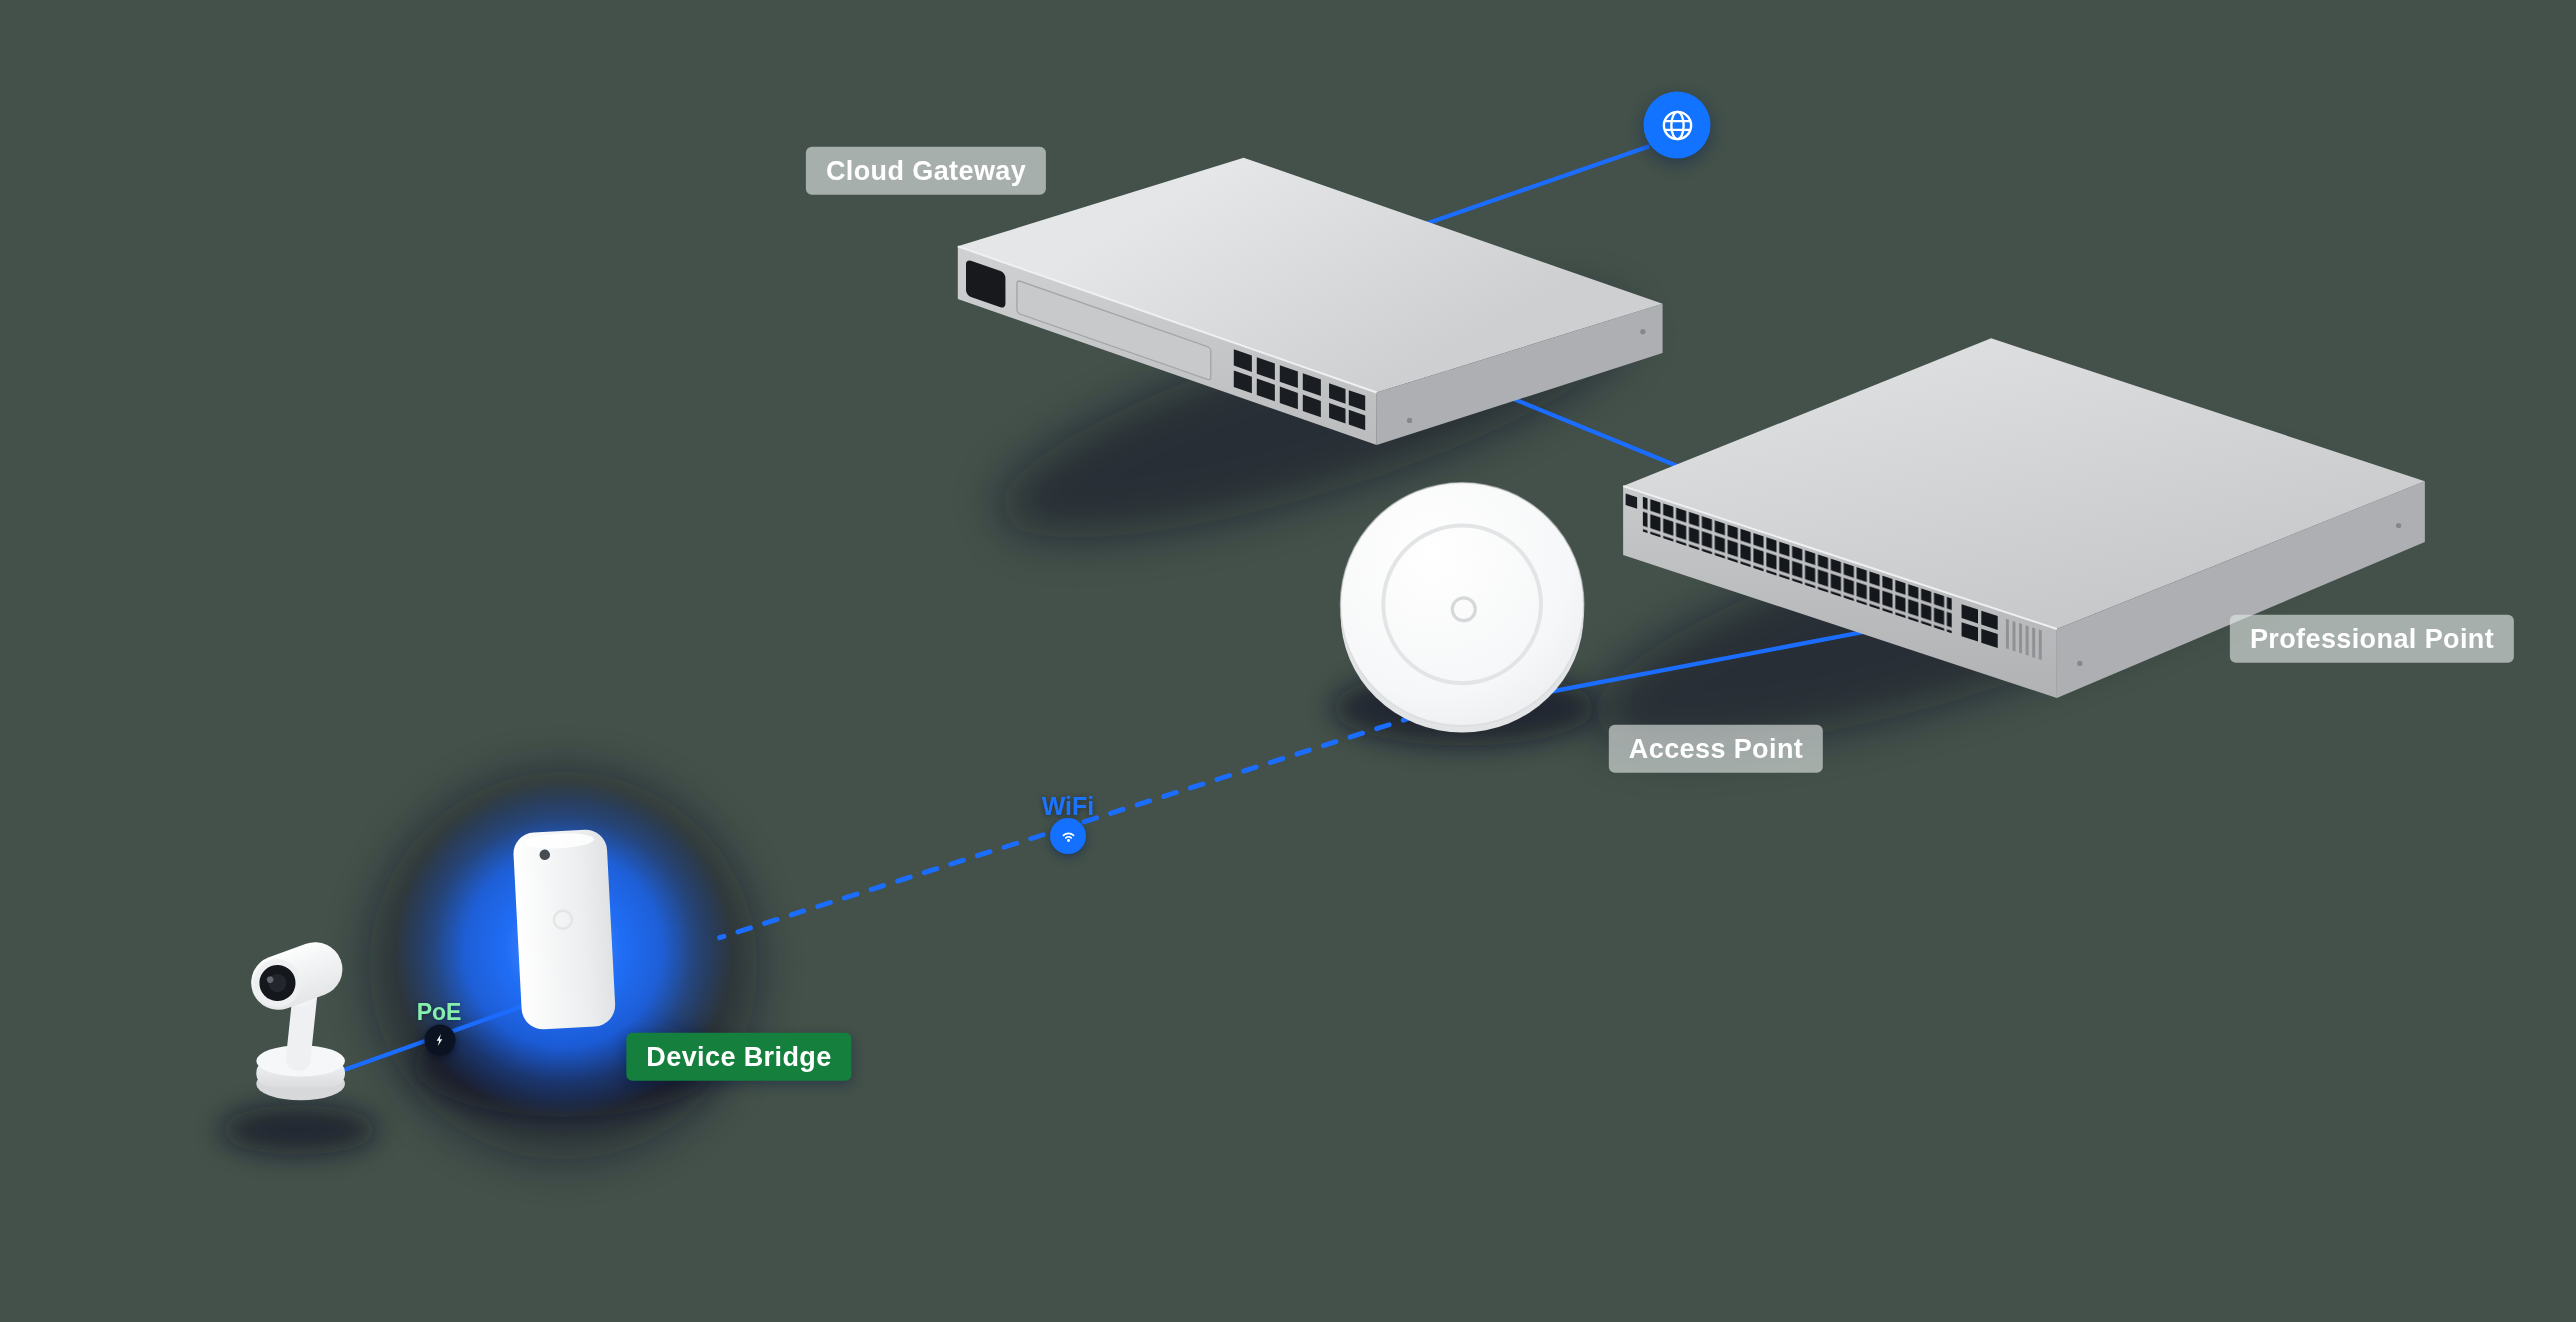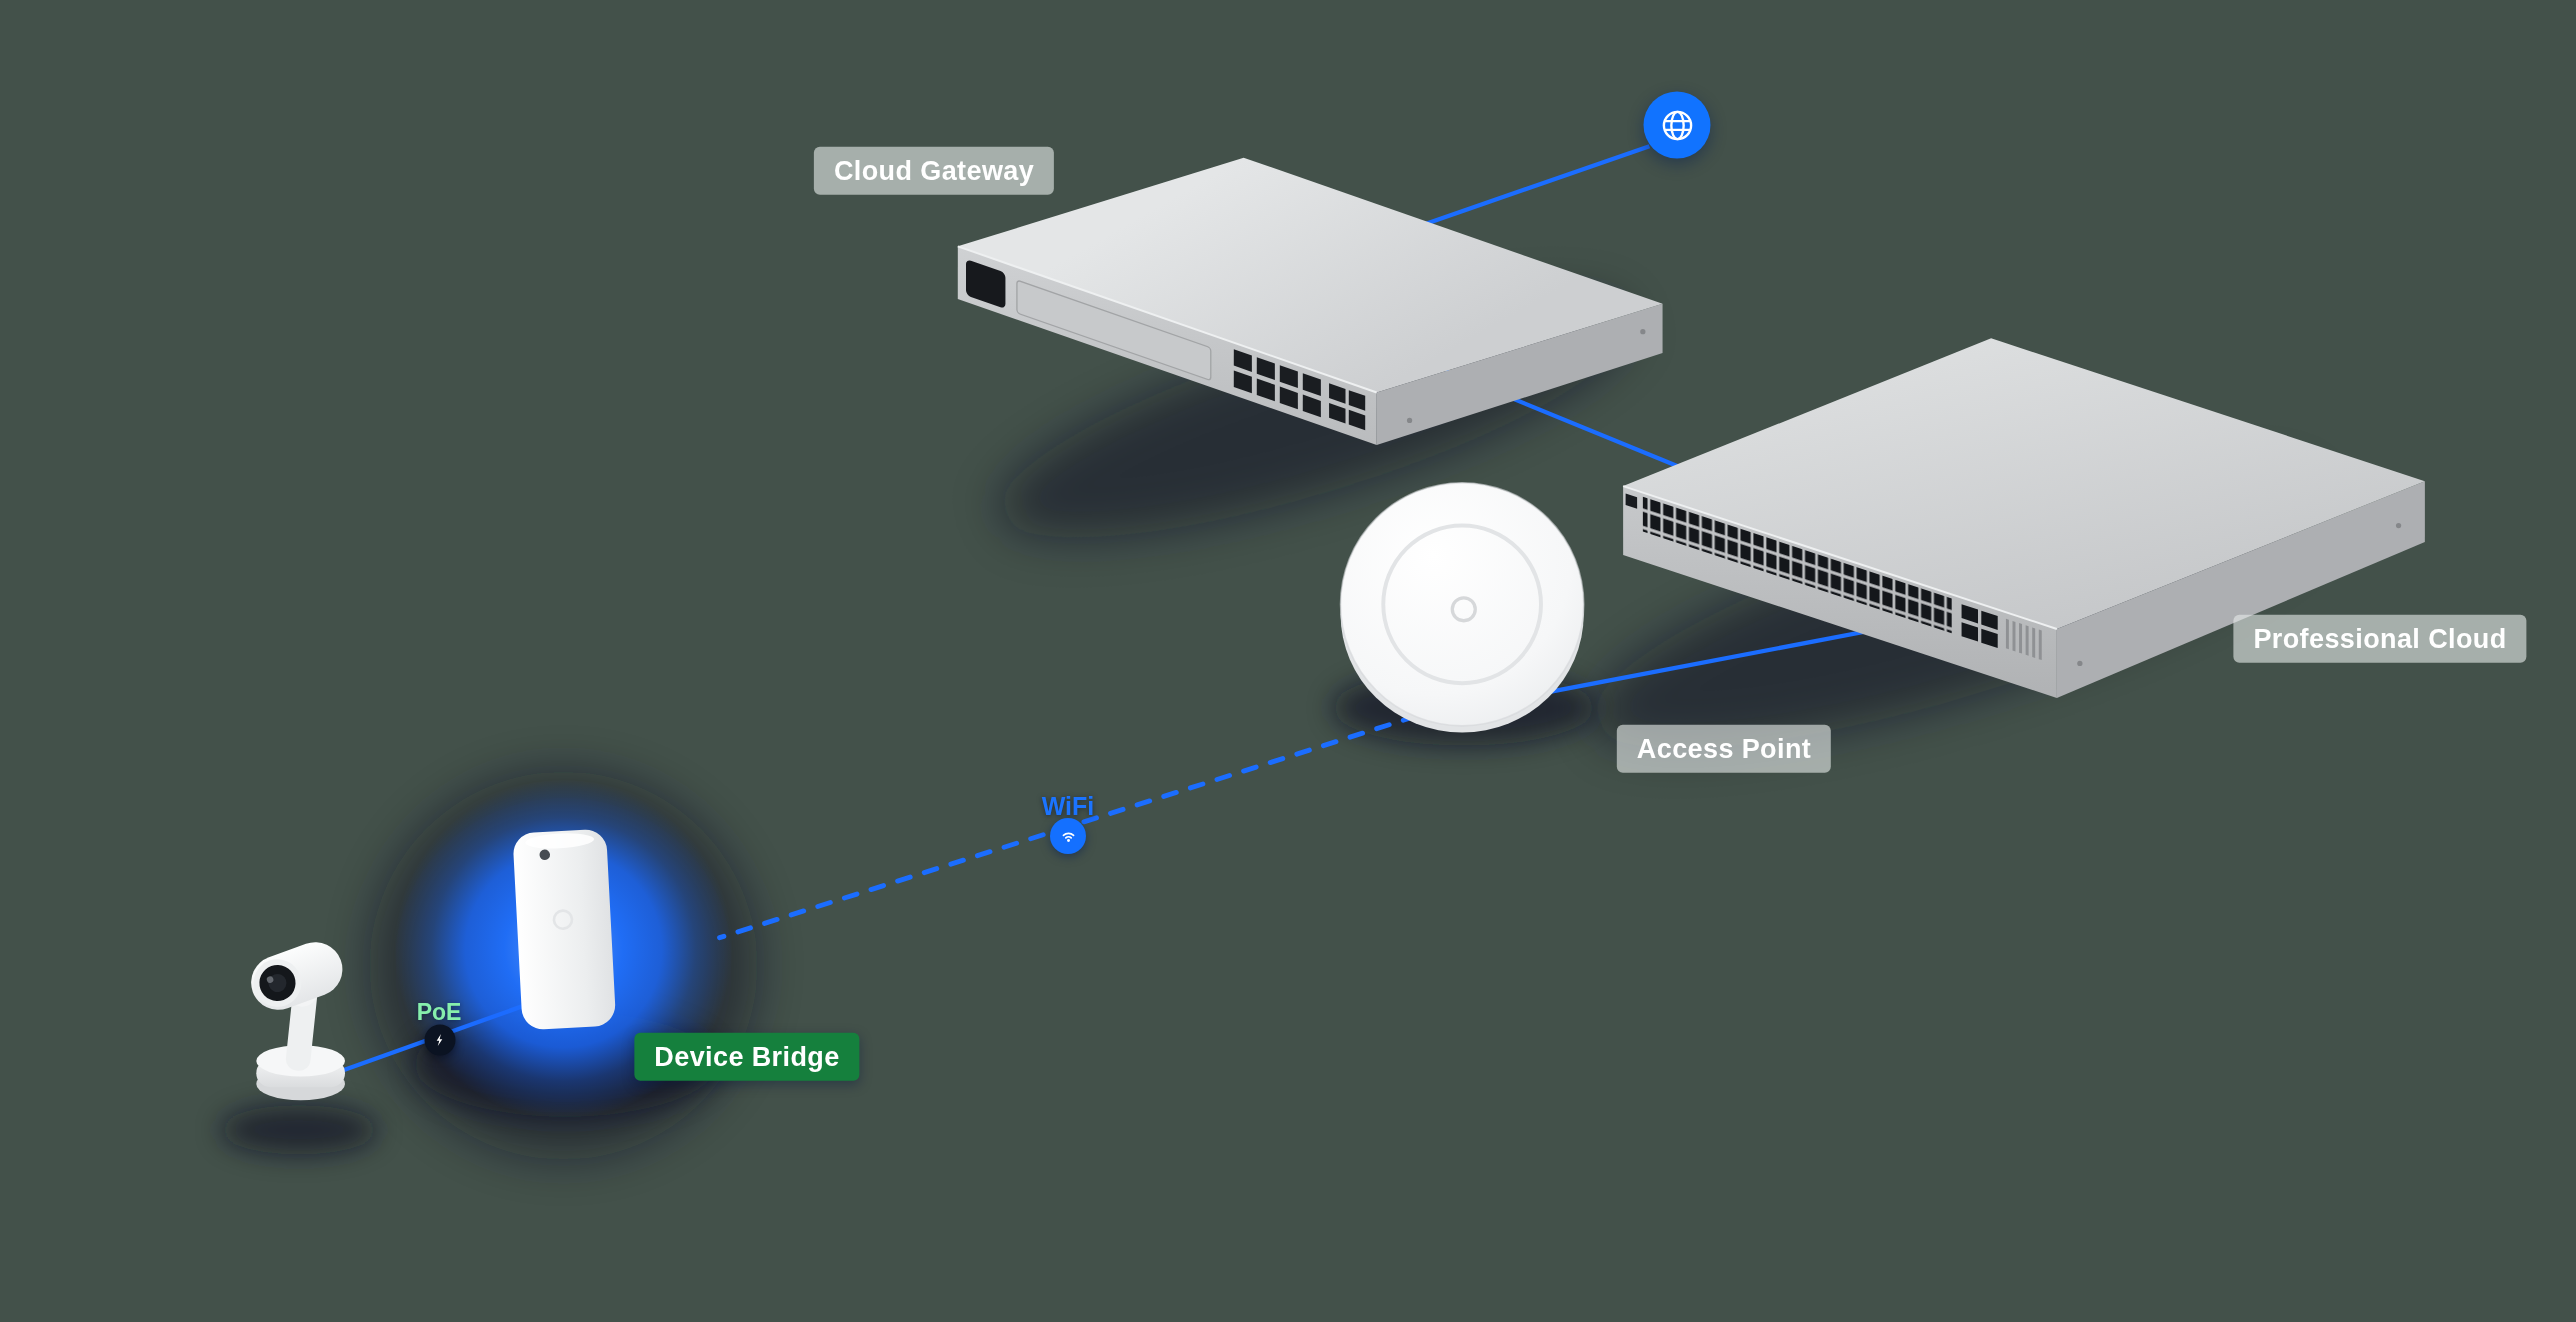--- a/index.html
+++ b/index.html
@@ -7,21 +7,21 @@
     width:2576px;height:1322px;position:relative;overflow:hidden;
     background:#43514a;
     font-family:"Liberation Sans",sans-serif;
   }
   .stage{position:absolute;inset:0}
   .scene{position:absolute;inset:0;width:100%;height:100%;display:block}
 
   .badge{
     position:absolute;transform:translate(-50%,-50%);
     white-space:nowrap;color:#ffffff;font-size:27px;font-weight:bold;
-    letter-spacing:0.4px;padding:8.7px 20px;border-radius:6px;line-height:1.15;margin-left:8px;
+    letter-spacing:0.4px;padding:8.7px 20px;border-radius:6px;line-height:1.15;
   }
   .badge.gray{background:rgba(228,233,231,.62)}
   .badge.blue{background:#15803d;box-shadow:0 4px 12px rgba(4,20,60,.35)}
 
   .link-label{
     position:absolute;transform:translate(-50%,-50%);
     white-space:nowrap;font-weight:bold;line-height:1;
   }
   .wifi-text{color:#1b74ff;font-size:25px;text-shadow:0 1.3px 5.4px rgba(4,14,38,.5)}
   .poe-text{color:#274color:#274a74;color:#274a74;font-size:23px;text-shadow:0 1.3px 4px rgba(4,14,38,.4)}
@@ -206,21 +206,21 @@
       <g fill="none" stroke="#ffffff" stroke-width="1.5">
         <circle cx="12" cy="12" r="8.6"></circle>
         <ellipse cx="12" cy="12" rx="3.9" ry="8.6"></ellipse>
         <path d="M3.8 9.2h16.4M3.8 14.8h16.4"></path>
       </g>
     </svg>
   </div>
 
   <div class="badge gray" style="left:926px;top:171px">Cloud Gateway</div>
 
-  <div class="badge gray" style="left:2372px;top:639px">Professional Cloud</div>
+  <div class="badge gray" style="left:2372px;top:639px">Professional Point</div>
 
   <div class="badge gray" style="left:1716px;top:749px">Access Point</div>
 
   <div class="badge blue" style="left:739px;top:1057px">Device Bridge</div>
 
   <div class="link-label wifi-text" style="left:1068px;top:806px">WiFi</div>
   <div class="dot-icon wifi" style="left:1068px;top:836px">
     <svg viewBox="0 0 24 24" width="21" height="21">
       <g fill="none" stroke="#ffffff" stroke-width="1.9" stroke-linecap="round">
         <path d="M6.2 10.8a8.2 8.2 0 0 1 11.6 0"></path>

